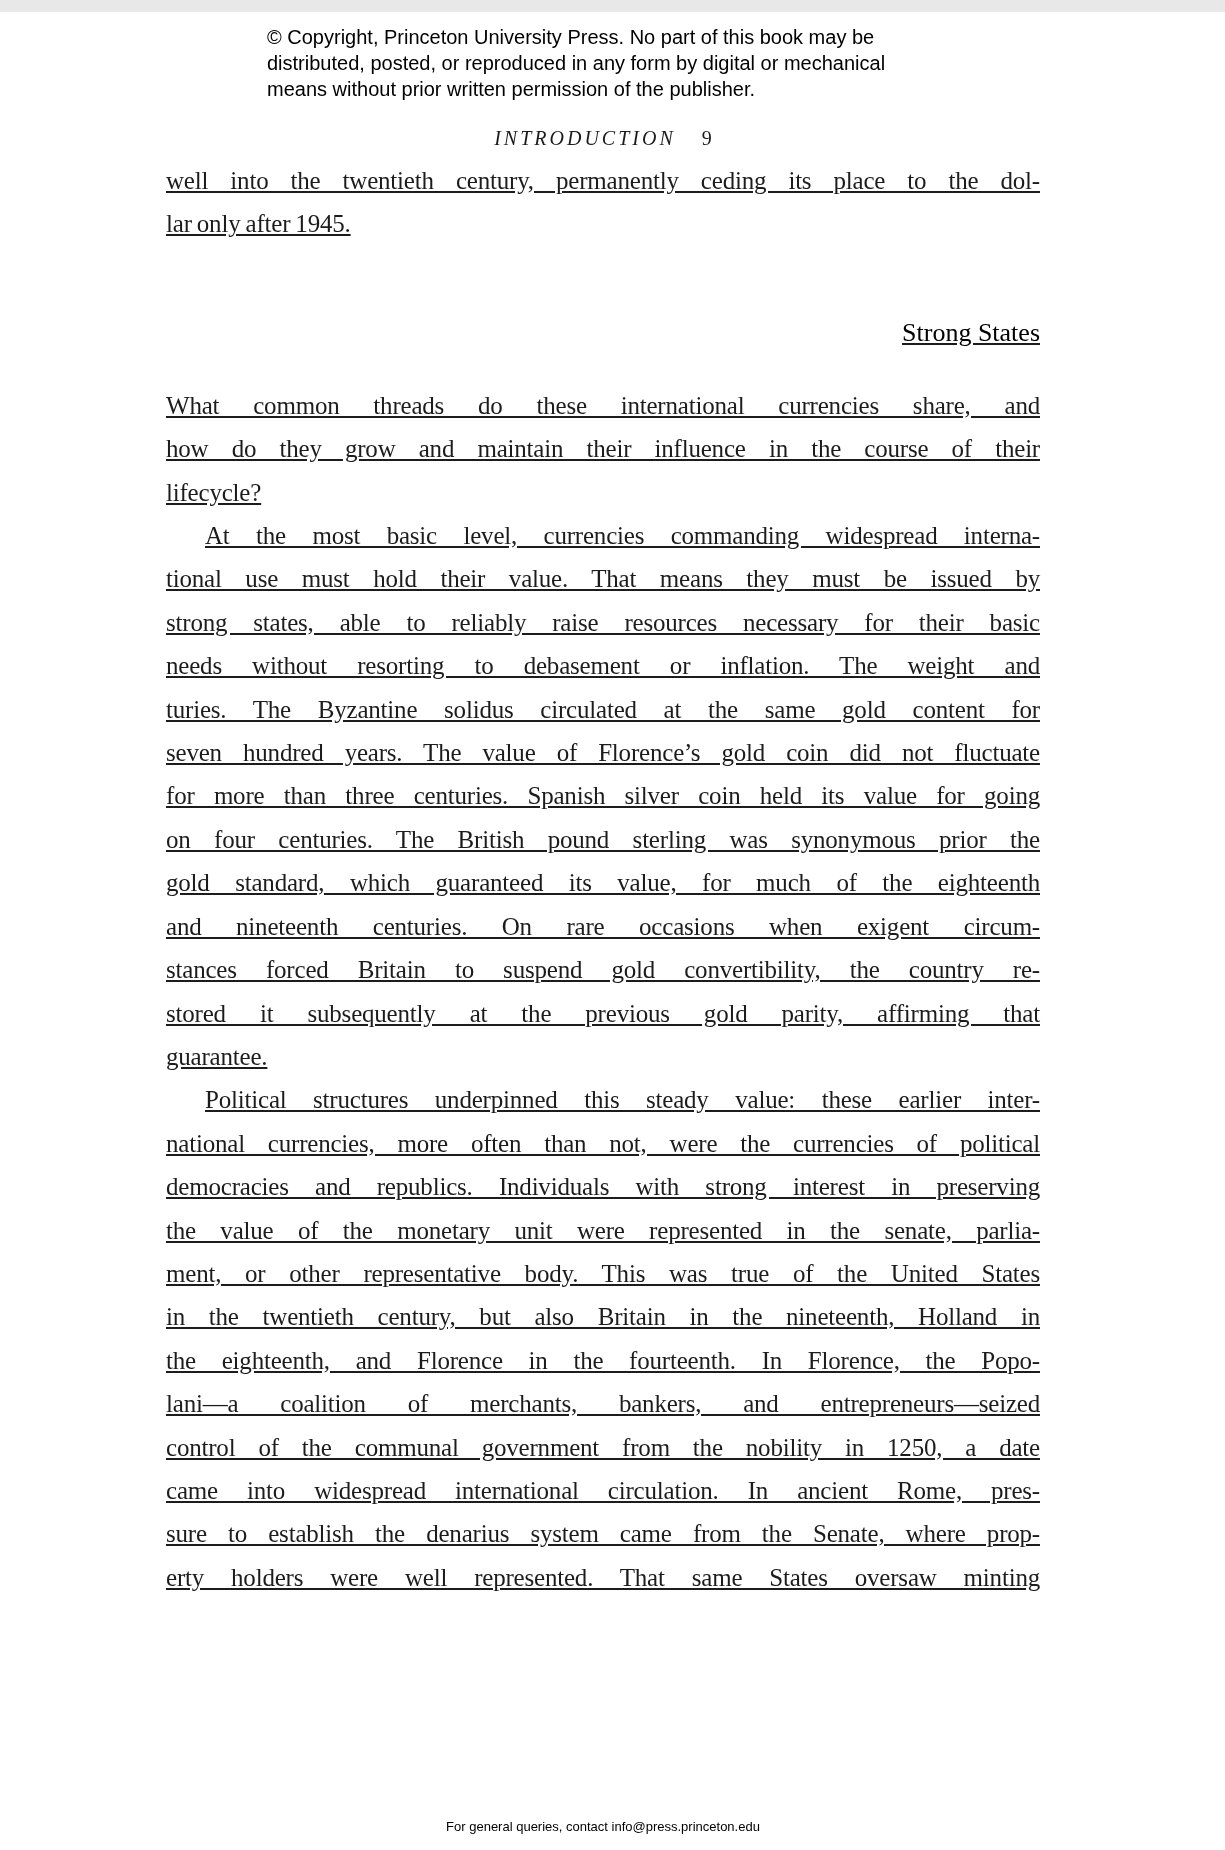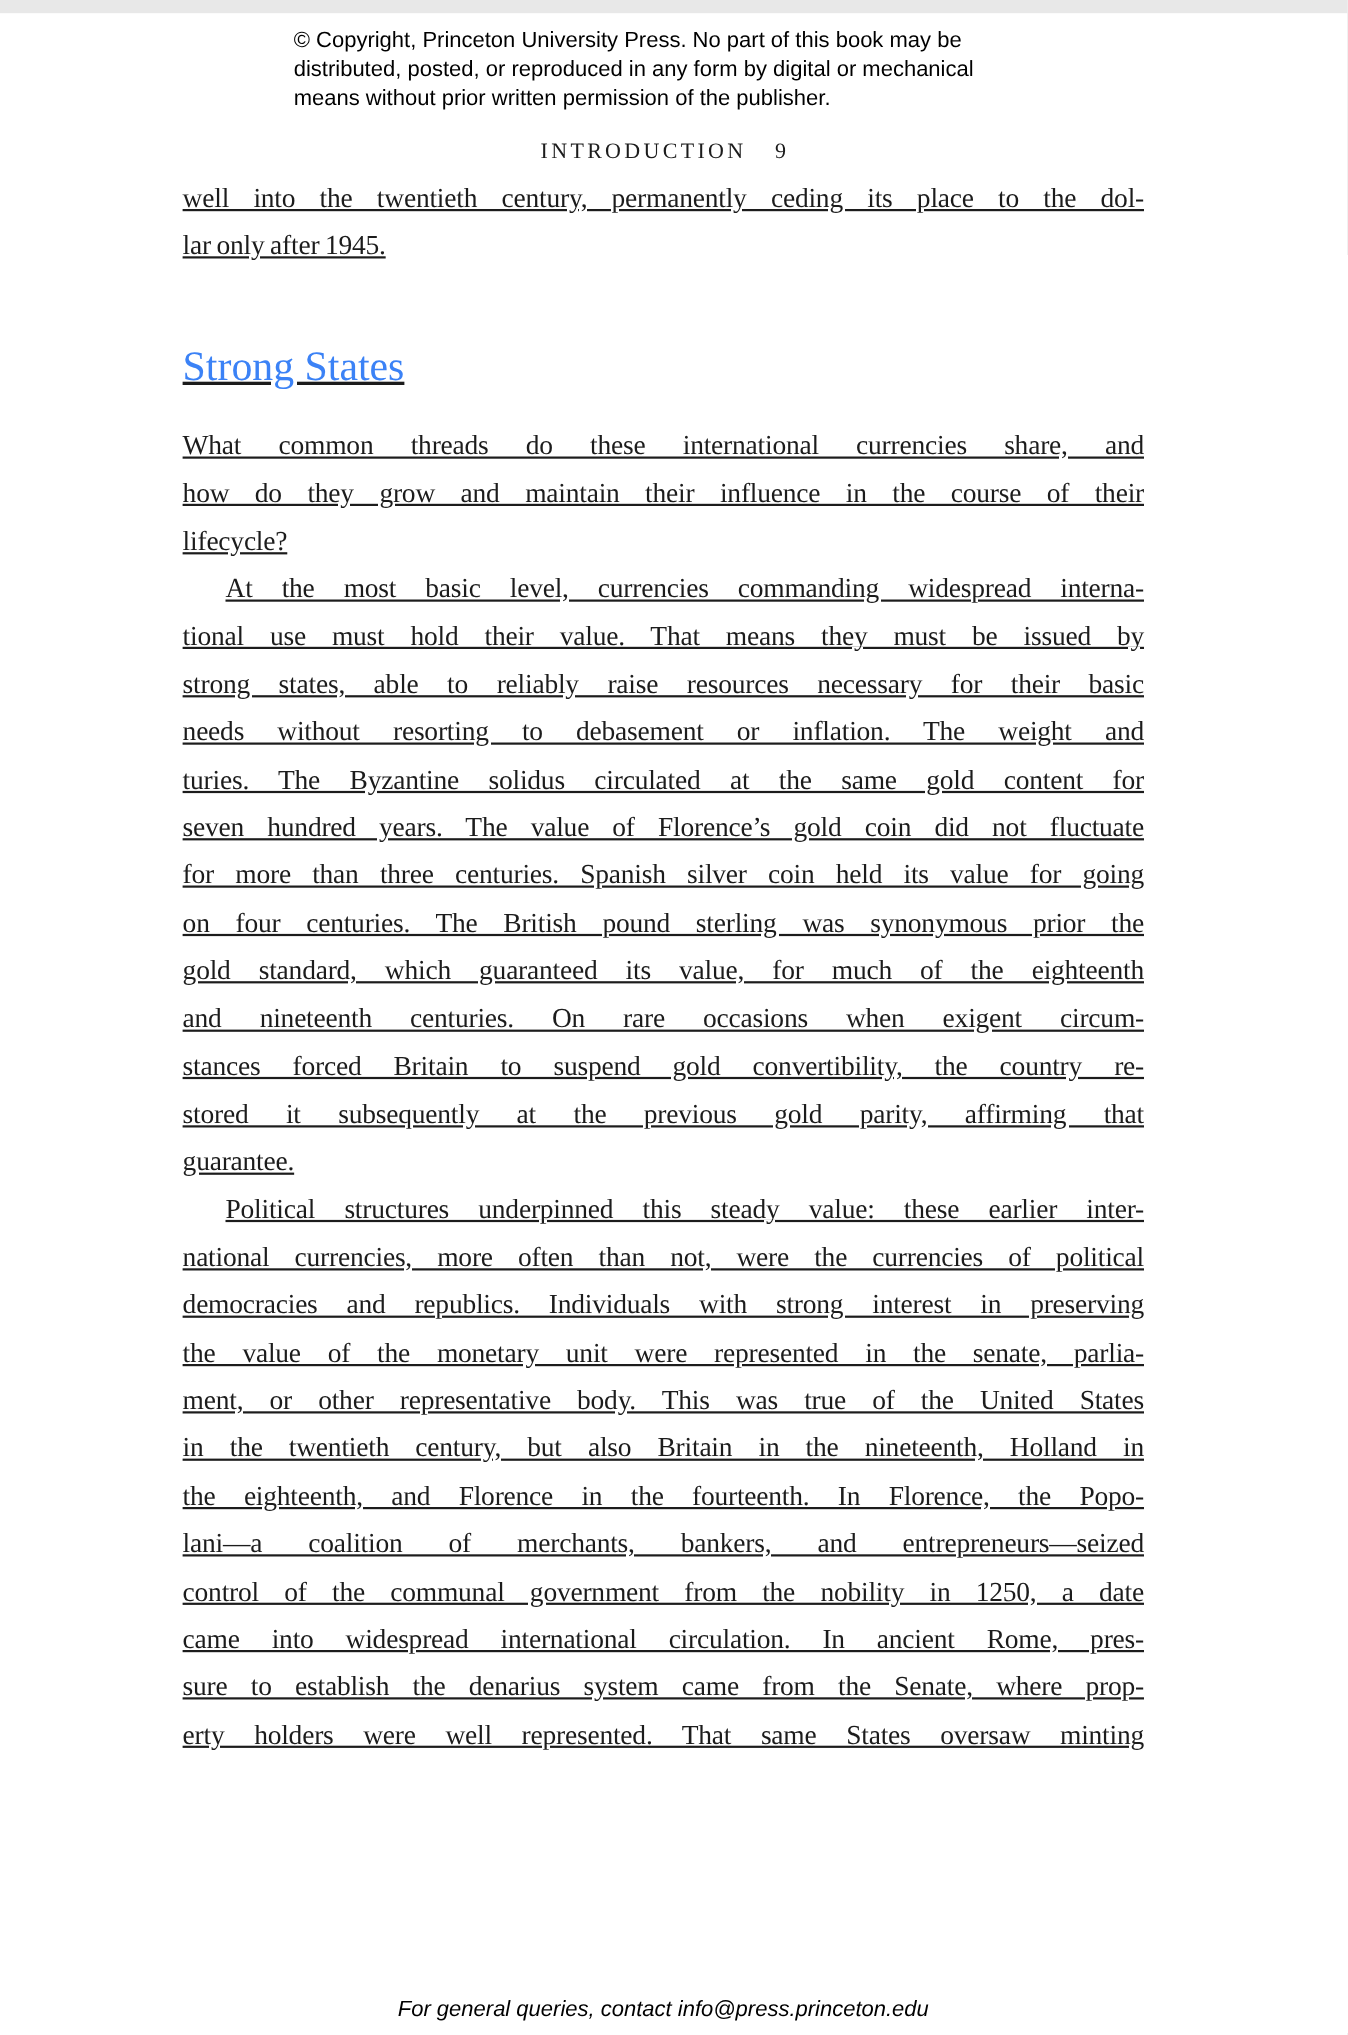--- a/index.html
+++ b/index.html
@@ -18,49 +18,49 @@
     font-family:"Liberation Sans", sans-serif;
     font-size:20px;line-height:26px;color:#000;
   }
   
   .running-head{
     position:absolute;left:166px;top:113px;width:874px;
     text-align:center;
     font-size:20px;line-height:26px;
     color:#1c1c1c;
   }
-  .running-head .rh-title{letter-spacing:3px;}
+  .running-head .rh-title{letter-spacing:3px;font-style:italic;}
   .running-head .rh-page{margin-left:26px;letter-spacing:0;}
   
   .body-block{
     position:absolute;left:166px;top:147px;width:874px;
     font-size:25px;line-height:43.4px;
     letter-spacing:-0.2px;word-spacing:-1px;
     color:#1c1c1c;
     text-decoration:underline;
   }
   .line{
     text-align:justify;
     text-align-last:justify;
   }
   .line.short-last{text-align-last:left;}
   .line.first-indent{text-indent:39px;}
   .section-heading{
     margin:65px 0 29px 0;
-    text-align:left;
-    font-size:38px;line-height:44px;
+    text-align:right;
+    font-size:26px;line-height:44px;
     letter-spacing:0;word-spacing:0;
-    color:#3b82f6;
+    color:#000000;
   }
   
   .footer{
     position:absolute;left:166px;top:1802px;width:874px;
     text-align:center;
     font-family:"Liberation Sans", sans-serif;
-    font-size:20px;line-height:26px;color:#000;font-style:italic;
+    font-size:13px;line-height:26px;color:#000;
   }
 </style>
 </head>
 <body>
 
 <div class="page">
 
   <div class="copyright">
     <div>© Copyright, Princeton University Press. No part of this book may be</div>
     <div>distributed, posted, or reproduced in any form by digital or mechanical</div>

